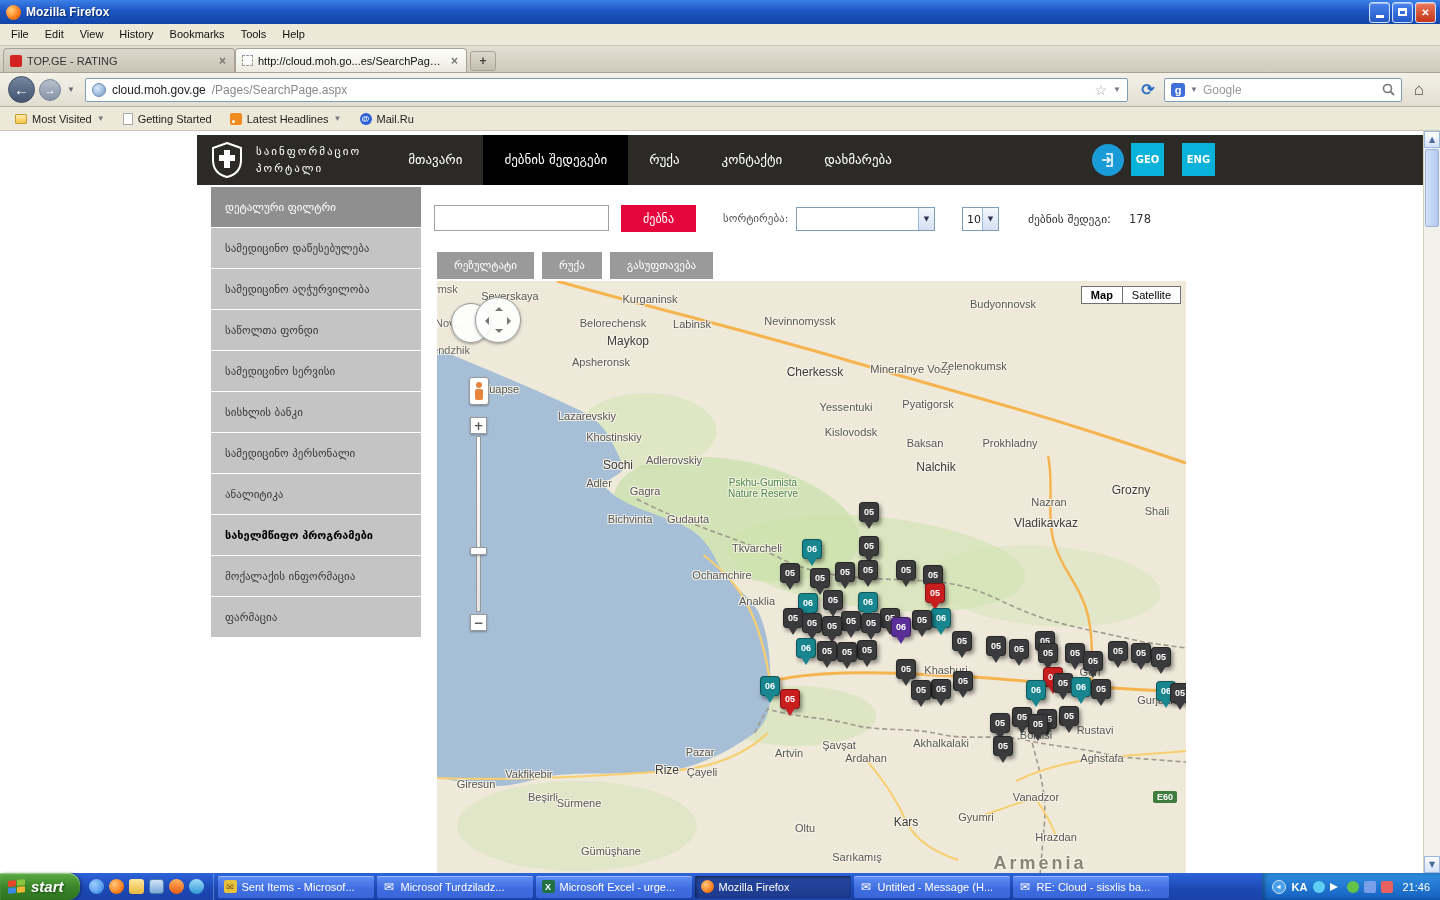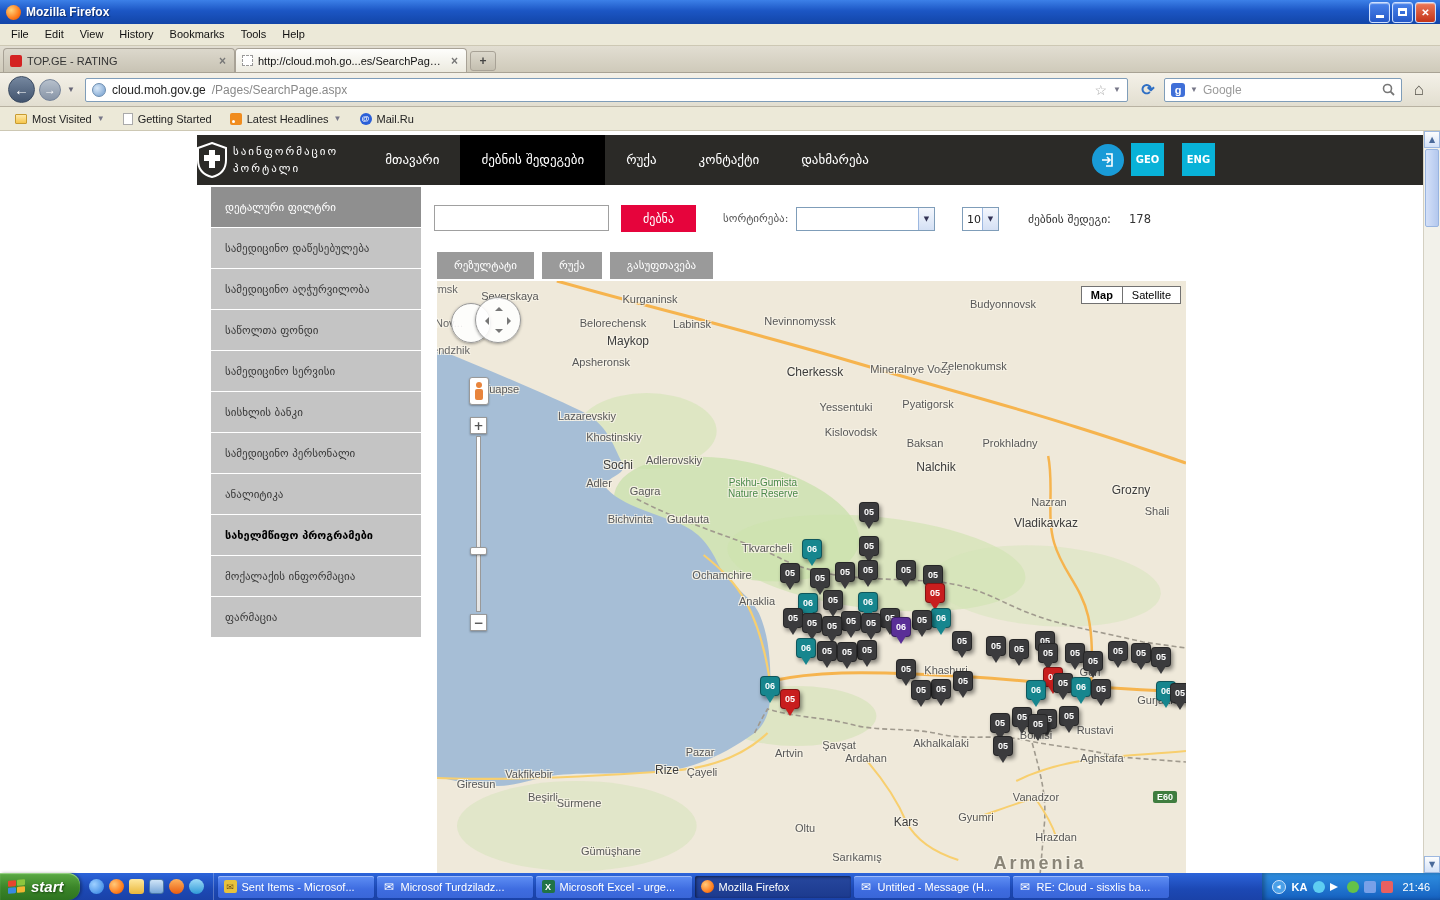--- a/index.html
+++ b/index.html
@@ -55,21 +55,21 @@
   .bic-page{width:10px;height:12px;background:#fff;border:1px solid #aaa}
   .bic-rss{width:12px;height:12px;background:#f08c1e;border-radius:2px;position:relative}
   .bic-rss::after{content:"";position:absolute;left:2px;bottom:2px;width:3px;height:3px;background:#fff;border-radius:50%}
   .bic-mailru{width:12px;height:12px;background:#2a5fd8;border-radius:50%;color:#fff;display:flex;align-items:center;justify-content:center}
   .bic-mailru::after{content:"@";font:bold 8px "Liberation Sans",sans-serif}
   .bm-drop{font-size:8px;color:#778}
 
   
   .page{position:absolute;left:0;top:131px;right:0;bottom:27px;background:#fff;overflow:hidden;font-family:"DejaVu Sans",sans-serif}
   .site-header{position:absolute;left:197px;top:4px;right:17px;height:50px;background:#2b2a27;display:flex;align-items:center}
-  .logo-wrap{display:flex;align-items:center;gap:6px;}
+  .logo-wrap{display:flex;align-items:center;gap:14px;margin-left:15px}
   .logo-title{color:#fff;font-size:11px;letter-spacing:2px;line-height:1.55}
   .site-nav{display:flex;margin-left:26px;height:100%}
   .nav-item{padding:0 21px;line-height:50px;color:#fff;font-size:13px}
   .nav-item.active{background:#000000}
   .header-icons{position:absolute;right:208px;top:8px;display:flex;gap:3px;align-items:center}
   .portal-ic{width:32px;height:32px;border-radius:50%;background:#199bd7;display:flex;align-items:center;justify-content:center;margin-right:4px}
   .lang-btn{width:33px;height:33px;background:#08b2d8;color:#fff;font-size:10px;font-weight:bold;display:flex;align-items:center;justify-content:center}
 
   .sidebar{position:absolute;left:211px;top:56px;width:210px}
   .side-item{height:40px;margin-bottom:1px;background:#c4c4c4;color:#3a3a3a;font-size:11px;display:flex;align-items:center;padding-left:14px}
@@ -375,21 +375,21 @@
           <div class="mlabel" style="left: 162px; top: 202px;">Adler</div>
           <div class="mlabel" style="left: 208px; top: 210px;">Gagra</div>
           <div class="mlabel nature" style="left: 326px; top: 207px;">Pskhu-Gumista
 Nature Reserve</div>
           <div class="mlabel" style="left: 612px; top: 221px;">Nazran</div>
           <div class="mlabel city" style="left: 694px; top: 209px;">Grozny</div>
           <div class="mlabel" style="left: 720px; top: 230px;">Shali</div>
           <div class="mlabel" style="left: 193px; top: 238px;">Bichvinta</div>
           <div class="mlabel" style="left: 251px; top: 238px;">Gudauta</div>
           <div class="mlabel city" style="left: 609px; top: 242px;">Vladikavkaz</div>
-          <div class="mlabel" style="left: 320px; top: 267px; margin-left: 10px;">Tkvarcheli</div>
+          <div class="mlabel" style="left: 320px; top: 267px;">Tkvarcheli</div>
           <div class="mlabel" style="left: 285px; top: 294px;">Ochamchire</div>
           <div class="mlabel" style="left: 320px; top: 320px;">Anaklia</div>
           <div class="mlabel" style="left: 509px; top: 389px;">Khashuri</div>
           <div class="mlabel" style="left: 653px; top: 391px;">Gori</div>
           <div class="mlabel" style="left: 658px; top: 449px;">Rustavi</div>
           <div class="mlabel" style="left: 599px; top: 454px;">Bolnisi</div>
           <div class="mlabel" style="left: 721px; top: 419px;">Gurjaani</div>
           <div class="mlabel" style="left: 504px; top: 462px;">Akhalkalaki</div>
           <div class="mlabel" style="left: 429px; top: 477px;">Ardahan</div>
           <div class="mlabel" style="left: 263px; top: 471px;">Pazar</div>

